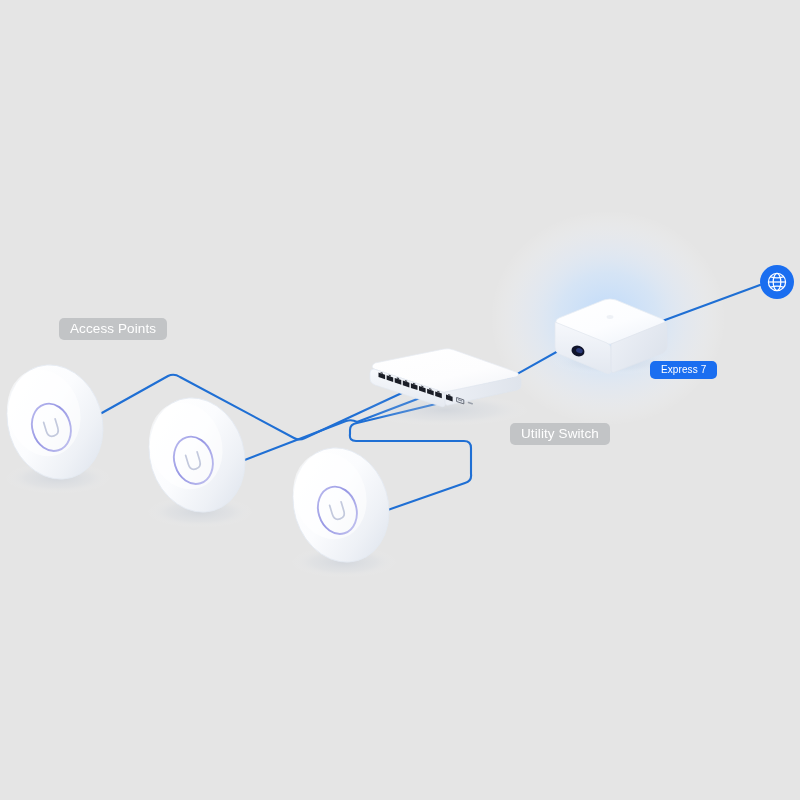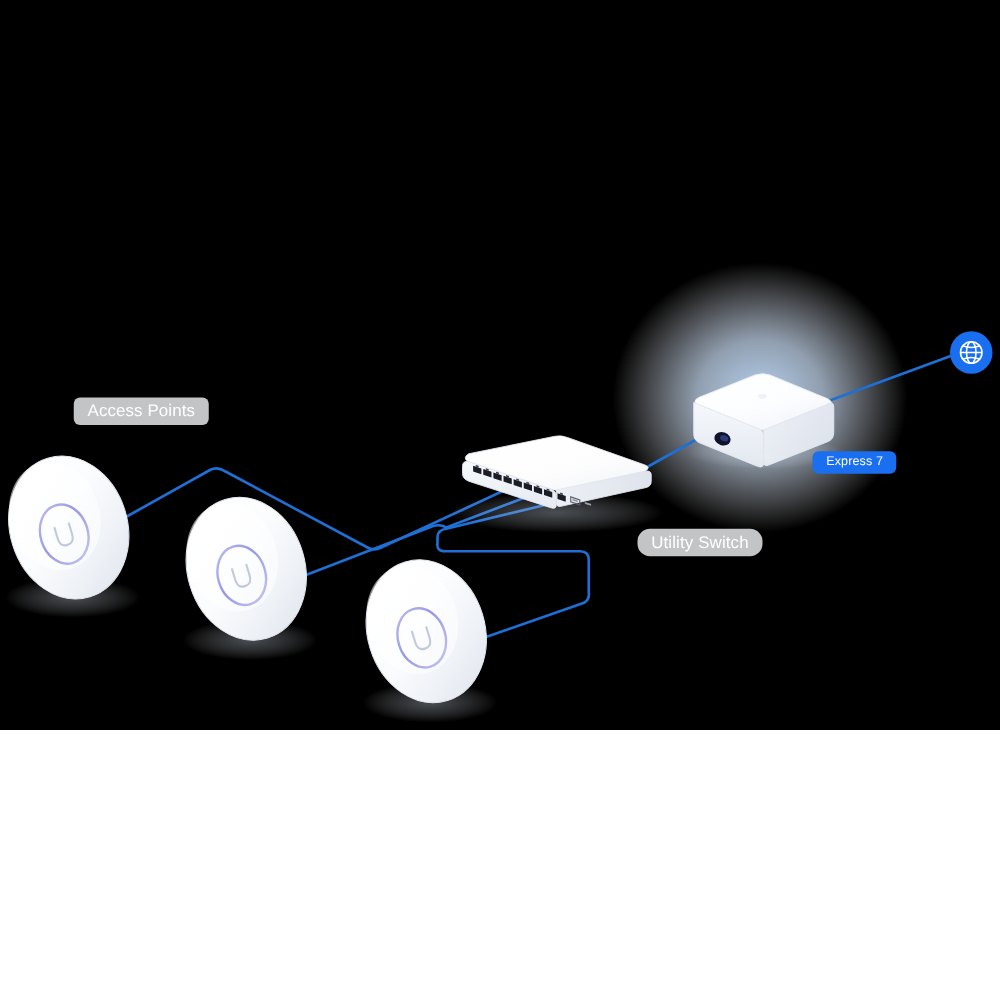--- a/index.html
+++ b/index.html
@@ -7,22 +7,22 @@
     margin: 0;
     padding: 0;
     background: #ffffff;
   }
   body {
     font-family: "Liberation Sans", sans-serif;
   }
   #stage {
     position: relative;
     width: 800px;
-    height: 584px;
-    background: #000000;
+    height: 800px;
+    background: #e5e5e5;
     overflow: hidden;
   }
   #diagram-svg {
     position: absolute;
     left: 0;
     top: 0;
     width: 800px;
     height: 800px;
     display: block;
   }
@@ -45,21 +45,21 @@
     padding: 3px 11px 4px 11px;
     font-weight: 400;
   }
   .pill-blue {
     background: #1a6ef0;
     font-size: 10px;
     padding: 3px 11px 4px 11px;
     font-weight: 400;
   }
   #label-access-points { left: 59px; top: 318px; }
-  #label-utility-switch { left: 510px; top: 423px; border-radius: 10px; }
+  #label-utility-switch { left: 510px; top: 423px; }
   #label-express7 { left: 650px; top: 361px; }
 </style>
 </head>
 <body>
 
 <div id="stage">
 
   <svg id="diagram-svg" viewBox="0 0 800 800" xmlns="http://www.w3.org/2000/svg">
     <defs>
 

